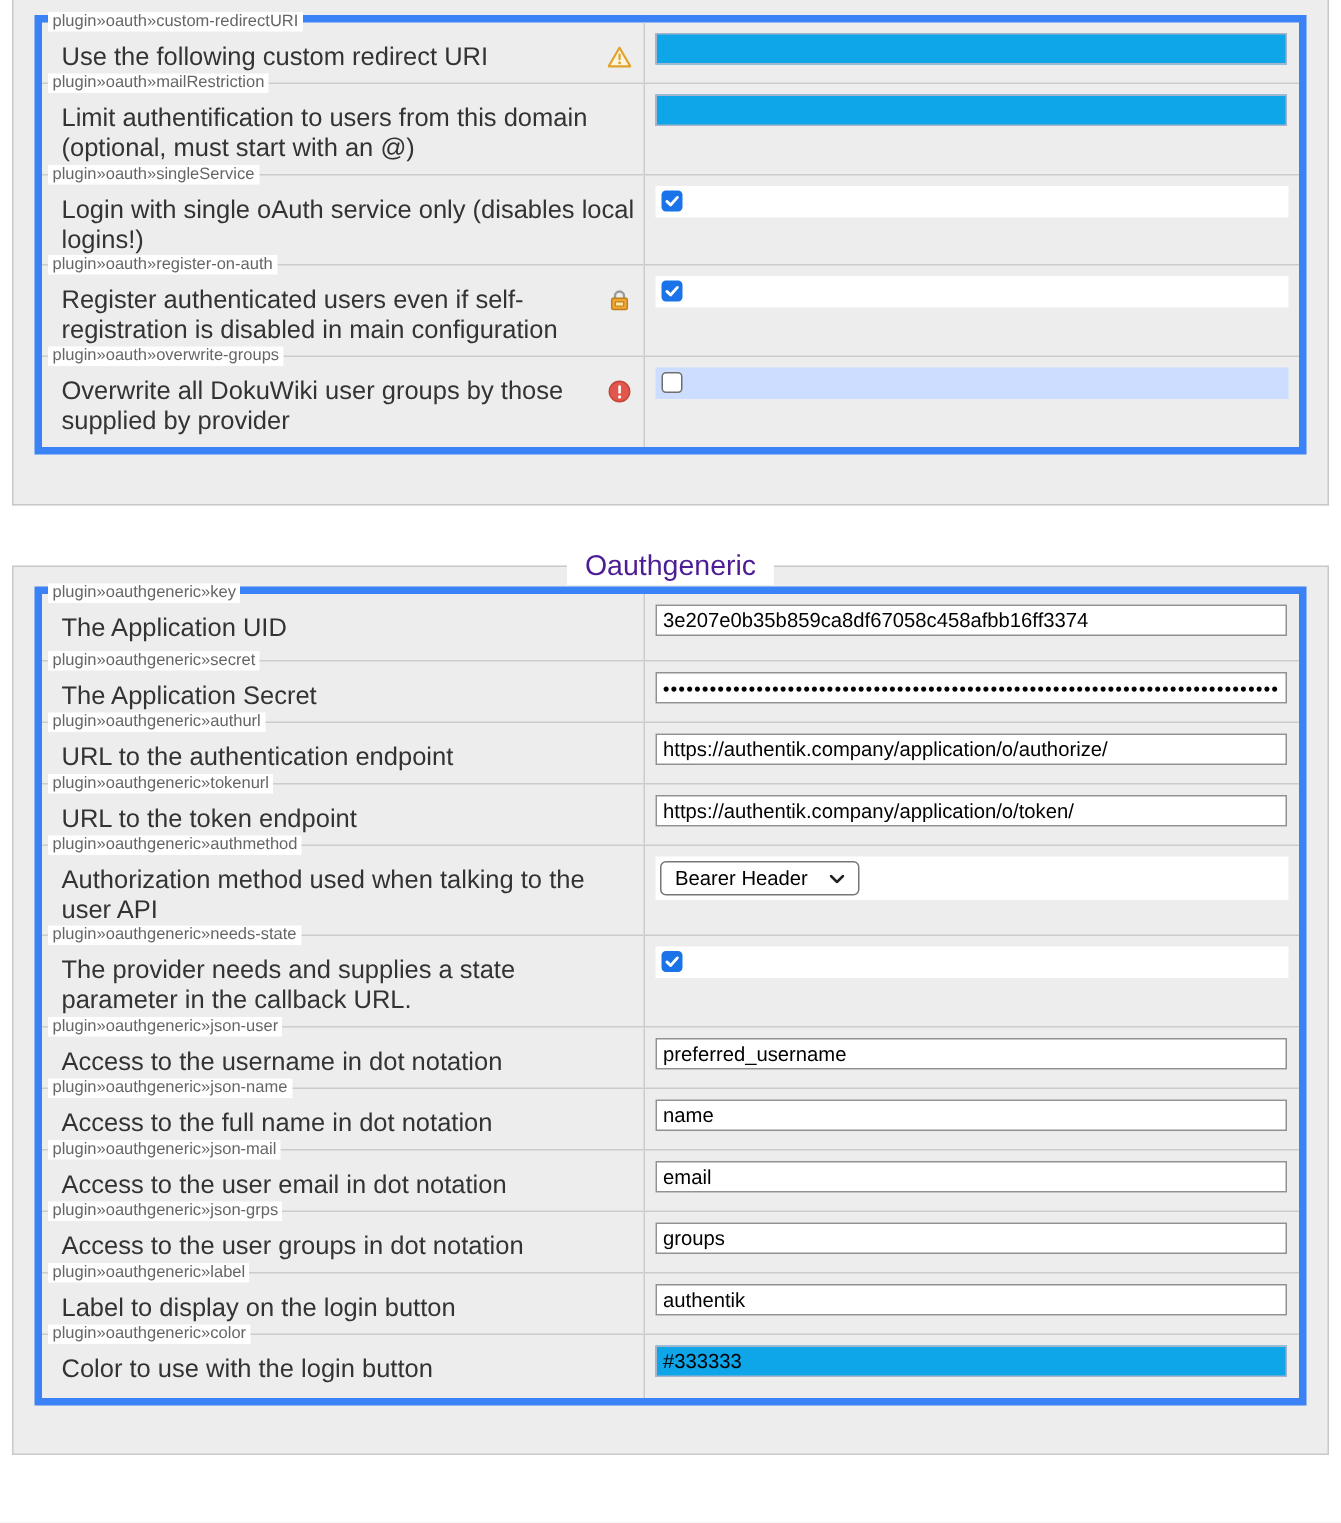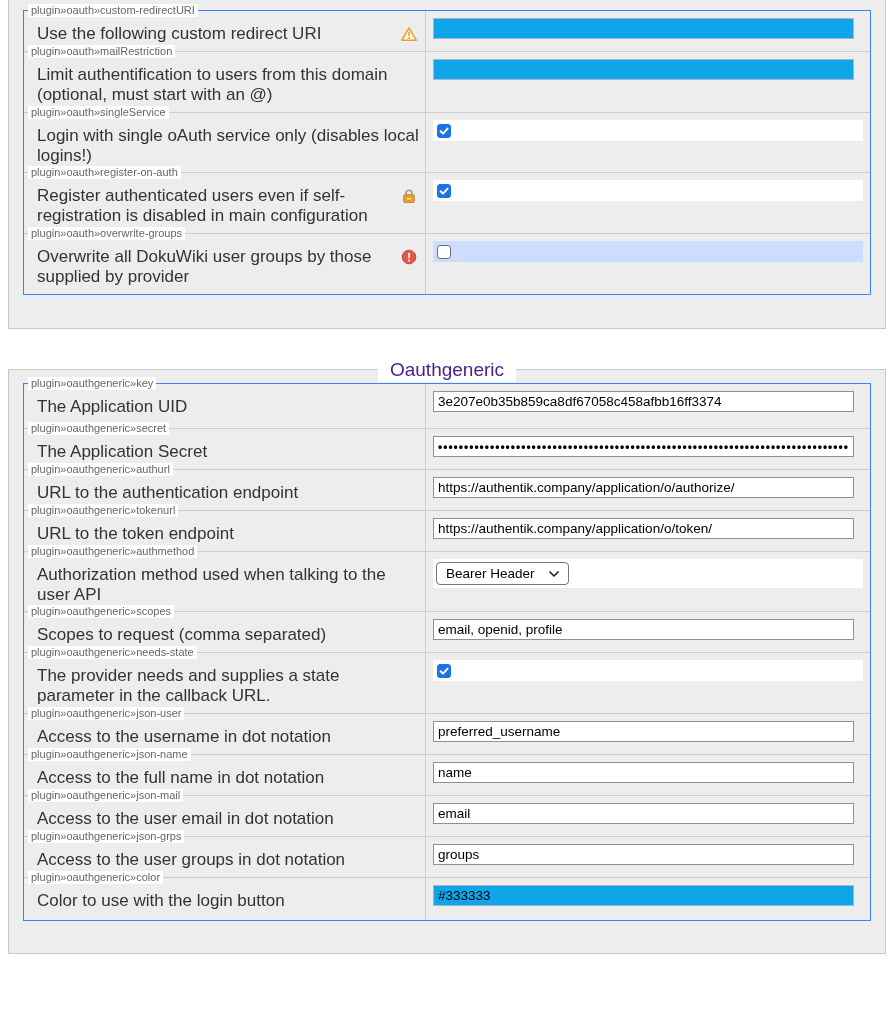--- a/index.html
+++ b/index.html
@@ -12,21 +12,21 @@
     position:relative;background:#ededed;border:1px solid #c9c9c9;
     box-sizing:border-box;
   }
   .panel.clipped-top{border-top:none;padding:10px 14px 33px;}
   .panel.with-legend{margin-top:40px;padding:13px 14px 32px;}
   .legend{
     position:absolute;top:-13px;left:50%;transform:translateX(-50%);
     background:#fff;padding:0 12px;font-size:19px;line-height:25px;color:#4c1d95;
     white-space:nowrap;
   }
-  .settings{border:1px solid #3b82f6;background:#ededed;}
+  .settings{border:5px solid #3b82f6;background:#ededed;}
   .row{display:flex;position:relative;}
   .row + .row{border-top:1px solid #ccc;}
   .outkey{
     position:absolute;top:-7px;left:4px;z-index:2;
     background:#fff;color:#666;font-size:11px;line-height:13px;padding:0 3px;
     white-space:nowrap;
   }
   .cell-label{
     width:401px;box-sizing:border-box;position:relative;
     padding:13px 5px 6px 13px;
@@ -40,21 +40,21 @@
   input.edit{
     display:block;box-sizing:border-box;width:421px;height:21px;
     border:1px solid #919191;background:#fff;border-radius:0;
     font-family:"Liberation Sans", sans-serif;font-size:13.5px;color:#000;
     padding:1px 4px;outline:none;
   }
   input.edit.default{background:#0ea5e9;border-color:#a9b4c9;}
   input.edit.secret{font-size:12px;font-weight:bold;letter-spacing:1px;}
   .strip{
     box-sizing:border-box;width:100%;min-height:21px;background:#fff;
-    display:flex;align-items:center;padding:3px;
+    display:flex;align-items:flex-start;padding:3px;
   }
   .strip.default{background:#ccddff;}
   .checkbox{
     position:relative;display:inline-block;width:14px;height:14px;
     background:#fff;border:1px solid #6f6f6f;border-radius:3px;box-sizing:border-box;
     margin-left:1px;
   }
   .checkbox .check{display:none;position:absolute;left:0;top:0;width:12px;height:12px;}
   .checkbox[data-checked="true"]{background:#1a73e8;border-color:#1a73e8;}
   .checkbox[data-checked="true"] .check{display:block;}
@@ -219,29 +219,20 @@
             <span class="fake-select">
               <span>Bearer Header</span>
               <svg class="chev" viewBox="0 0 10 6">
                   <path d="M1 1 5 5 9 1" stroke="#222" stroke-width="1.7" fill="none" stroke-linecap="round" stroke-linejoin="round"></path>
                 </svg>
             </span>
           </div>
         </div>
       </div>
 
-      <div class="row" style="min-height:40px">
-        <span class="outkey">plugin»oauthgeneric»scopes</span>
-        <div class="cell-label">
-          <span class="lbl">Scopes to request (comma separated)</span>
-        </div>
-        <div class="cell-value">
-          <input type="text" class="edit" value="email, openid, profile" style="">
-        </div>
-      </div>
 
       <div class="row" style="min-height:60px">
         <span class="outkey">plugin»oauthgeneric»needs-state</span>
         <div class="cell-label">
           <span class="lbl">The provider needs and supplies a state parameter in the callback URL.</span>
         </div>
         <div class="cell-value">
           <div class="strip">
             <span class="checkbox" data-checked="true">
               <svg class="check" viewBox="0 0 14 14">
@@ -285,20 +276,29 @@
       <div class="row" style="min-height:40px">
         <span class="outkey">plugin»oauthgeneric»json-grps</span>
         <div class="cell-label">
           <span class="lbl">Access to the user groups in dot notation</span>
         </div>
         <div class="cell-value">
           <input type="text" class="edit" value="groups" style="">
         </div>
       </div>
 
+      <div class="row" style="min-height:40px">
+        <span class="outkey">plugin»oauthgeneric»label</span>
+        <div class="cell-label">
+          <span class="lbl">Label to display on the login button</span>
+        </div>
+        <div class="cell-value">
+          <input type="text" class="edit" value="authentik" style="">
+        </div>
+      </div>
 
       <div class="row" style="min-height:42px">
         <span class="outkey">plugin»oauthgeneric»color</span>
         <div class="cell-label">
           <span class="lbl">Color to use with the login button</span>
         </div>
         <div class="cell-value">
           <input type="text" class="edit default" value="#333333" style="">
         </div>
       </div>

